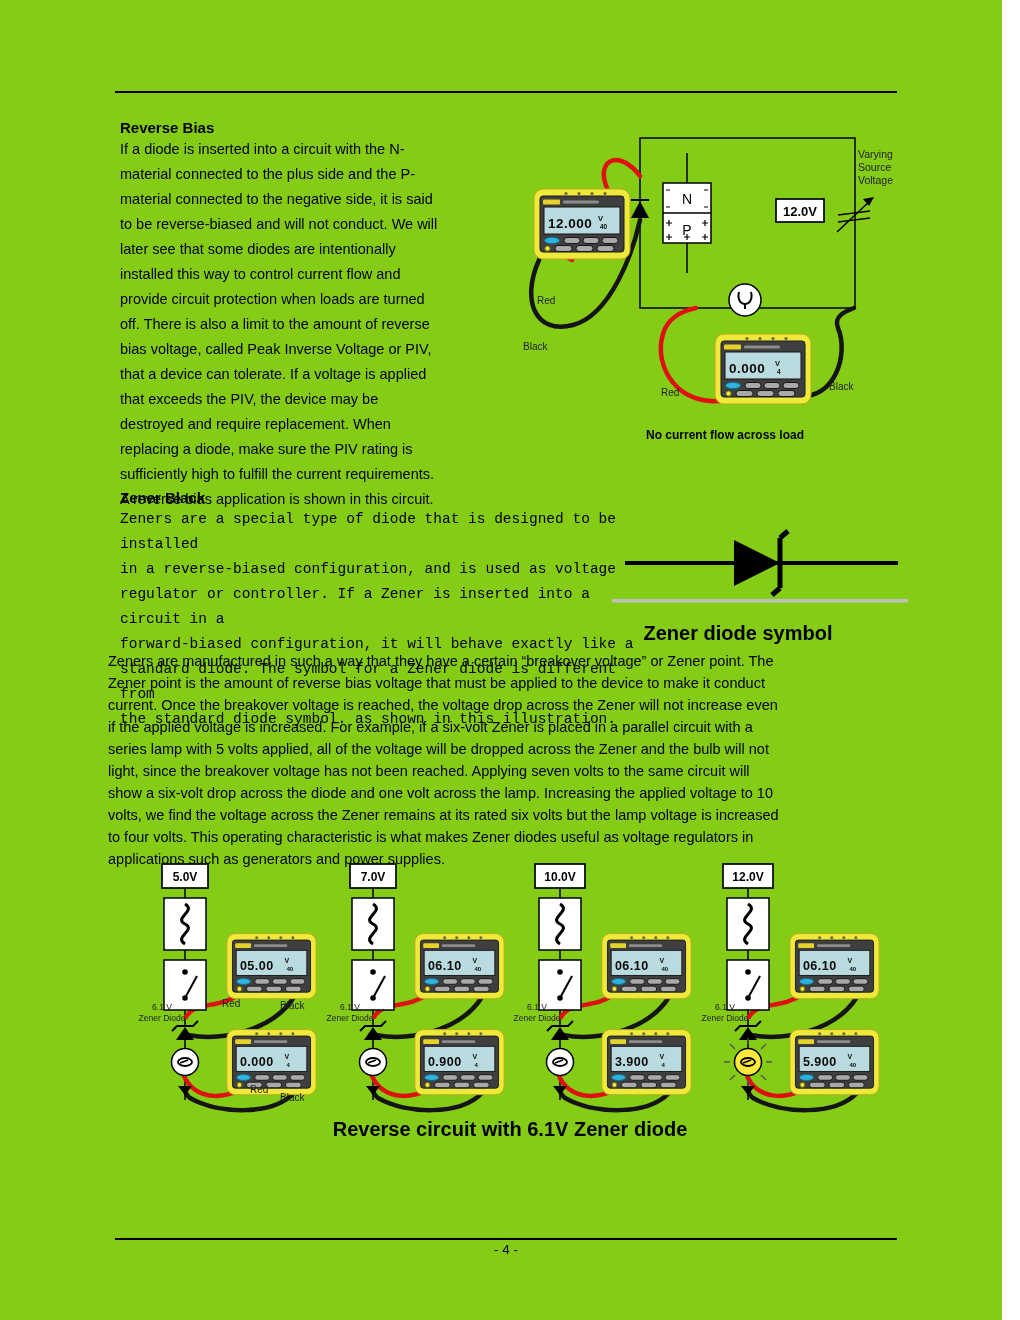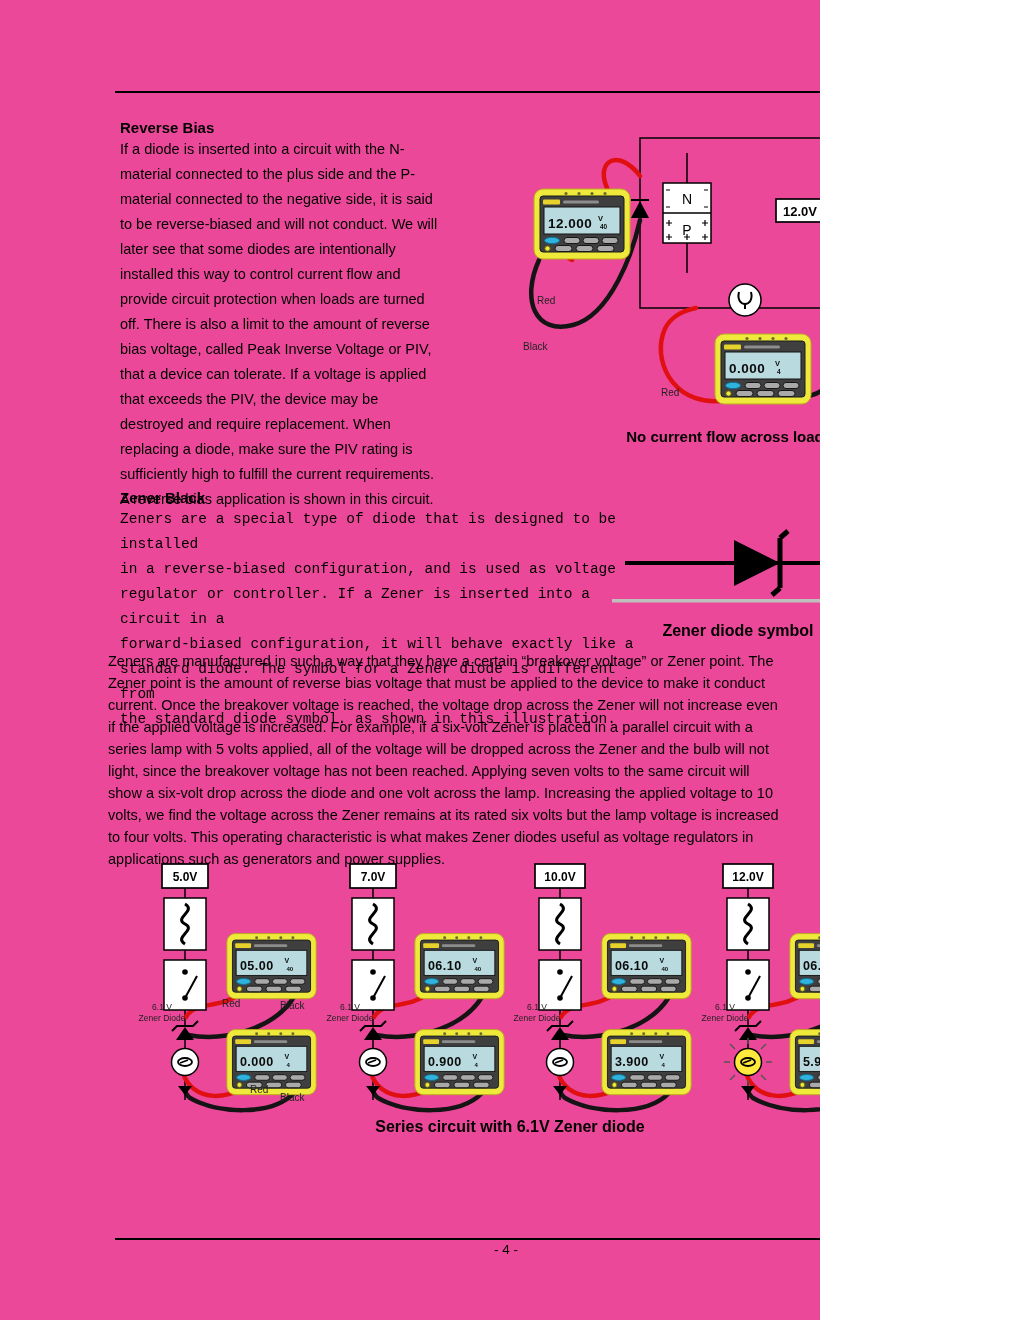--- a/index.html
+++ b/index.html
@@ -1,22 +1,22 @@
 <!DOCTYPE html>
 <html><head>
 <meta charset="utf-8">
 <style>
   html,body{margin:0;padding:0;background:#fff;}
-  .page{position:relative;width:820px;height:1320px;background:#ec4899;overflow:hidden;
+  .page{position:relative;width:1002px;height:1320px;background:#84cc16;overflow:hidden;
         font-family:"Liberation Sans",sans-serif;color:#000;}
   .rule{position:absolute;height:2px;background:#000;}
   .heading{position:absolute;font-weight:bold;font-size:15px;line-height:18px;}
   .para{position:absolute;font-size:14.5px;line-height:25px;white-space:pre-line;}
-  .caption{position:absolute;font-weight:bold;font-size:16px;text-align:center;}
-  .caption-lg{font-size:15px;}
+  .caption{position:absolute;font-weight:bold;font-size:20px;text-align:center;}
+  .caption-lg{font-size:12px;}
   .footer{position:absolute;left:115px;top:1242px;width:782px;text-align:center;font-size:13.5px;}
   svg.fig{position:absolute;overflow:visible;}
   
   .k{stroke:#000;stroke-width:1.5;fill:none;}
   .k2{stroke:#000;stroke-width:2;fill:none;}
   .pmk{stroke:#000;stroke-width:1.2;fill:none;}
   .wire-red{stroke:#e01010;stroke-width:4.5;fill:none;stroke-linecap:round;}
   .wire-black{stroke:#141414;stroke-width:4.5;fill:none;stroke-linecap:round;}
   .figlabel{font-family:"Liberation Sans",sans-serif;font-size:10px;fill:#222;}
   .varlabel{font-family:"Liberation Sans",sans-serif;font-size:10.5px;fill:#222;}
@@ -425,18 +425,18 @@
       <text class="lcd-range" x="66" y="46">40</text>
     </g>
     <g transform="translate(103,164) scale(0.93)">
       <use href="#meter"></use>
       <text class="lcd-reading" x="16" y="45">5.900</text>
       <text class="lcd-unit" x="64" y="38">V</text>
       <text class="lcd-range" x="66" y="46">40</text>
     </g>
   </svg>
 
-  <div class="caption" style="left:0;top:1118px;width:1020px;">Series circuit with 6.1V Zener diode</div>
+  <div class="caption" style="left:0;top:1118px;width:1020px;">Reverse circuit with 6.1V Zener diode</div>
 
   <div class="rule" style="left:115px;top:1238px;width:782px;"></div>
   <div class="footer">- 4 -</div>
 
 </div>
 
 </body></html>

